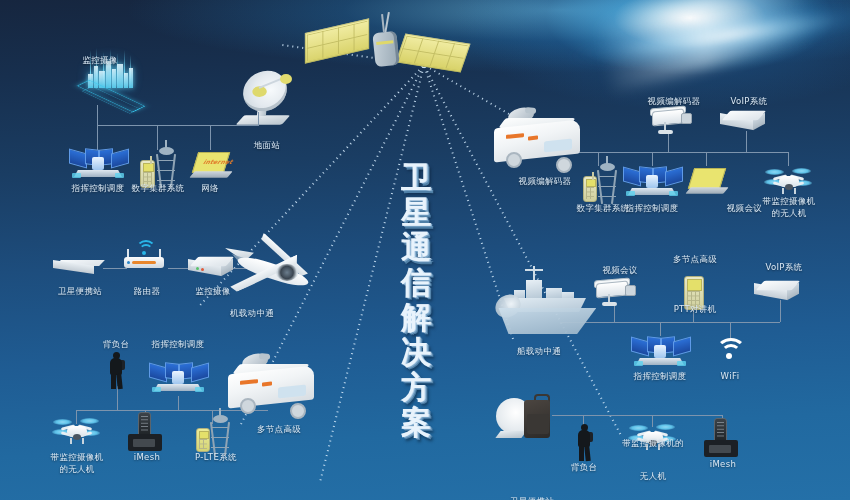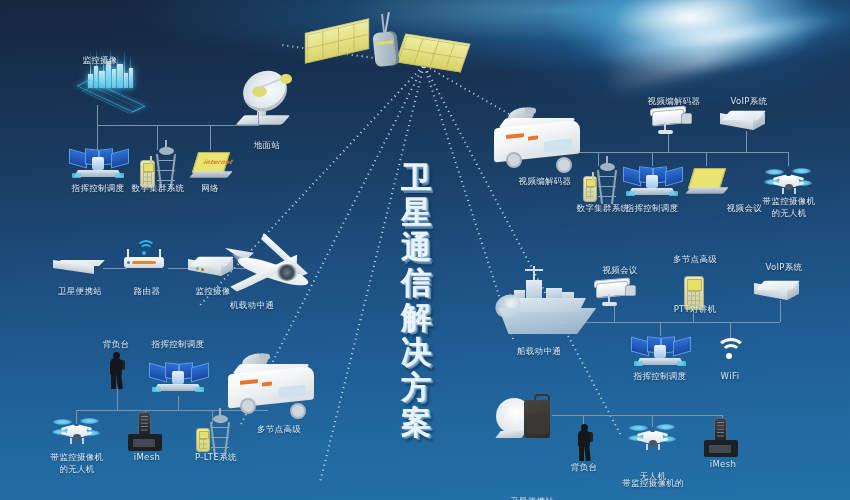--- a/index.html
+++ b/index.html
@@ -404,21 +404,21 @@
   <div class="lbl" style="left:168px;top:286px;width:90px;">监控摄像</div>
 
   <div class="icn" style="left:214px;top:238px;width:110px;height:66px;">
     <div class="pl-tail"></div>
     <div class="pl-tailfin"></div>
     <div class="pl-wing2"></div>
     <div class="pl-fus"></div>
     <div class="pl-wing1"></div>
     <div class="pl-eng"></div>
   </div>
-  <div class="lbl" style="left:207px;top:300px;width:90px;">机载动中通</div>
+  <div class="lbl" style="left:207px;top:308px;width:90px;">机载动中通</div>
 
   <div>
     <div class="ln v" style="left:117px;top:386px;height:24px;"></div>
     <div class="ln v" style="left:178px;top:396px;height:14px;"></div>
     <div class="ln h" style="left:76px;top:410px;width:176px;"></div>
     <div class="ln v" style="left:76px;top:410px;height:14px;"></div>
     <div class="ln v" style="left:145px;top:410px;height:14px;"></div>
     <div class="ln v" style="left:212px;top:410px;height:14px;"></div>
     <div class="ln h" style="left:252px;top:410px;width:16px;"></div>
   </div>
@@ -676,21 +676,21 @@
     <div class="dr-rot" style="left:-2px;top:11px;"></div>
     <div class="dr-rot" style="left:27px;top:12px;"></div>
     <div class="dr-arm" style="left:7px;top:8px;width:14px;transform:rotate(-14deg);"></div>
     <div class="dr-arm" style="left:24px;top:8px;width:14px;transform:rotate(14deg);"></div>
     <div class="dr-arm" style="left:7px;top:15px;width:14px;transform:rotate(14deg);"></div>
     <div class="dr-arm" style="left:24px;top:15px;width:14px;transform:rotate(-14deg);"></div>
     <div class="dr-body" style="left:13px;top:8px;"></div>
     <div class="dr-leg" style="left:16px;top:20px;"></div>
     <div class="dr-leg" style="left:28px;top:20px;"></div>
   </div>
-  <div class="lbl" style="left:608px;top:478px;width:90px;">带监控摄像机的</div>
+  <div class="lbl" style="left:608px;top:438px;width:90px;">带监控摄像机的</div>
   <div class="lbl" style="left:608px;top:471px;width:90px;">无人机</div>
 
   <div class="icn" style="left:704px;top:424px;width:38px;height:36px;">
     <div class="im-ph"></div>
     <div class="im-dock"></div>
   </div>
   <div class="lbl lbl-en" style="left:678px;top:459px;width:90px;">iMesh</div>
 
 </div>
 

